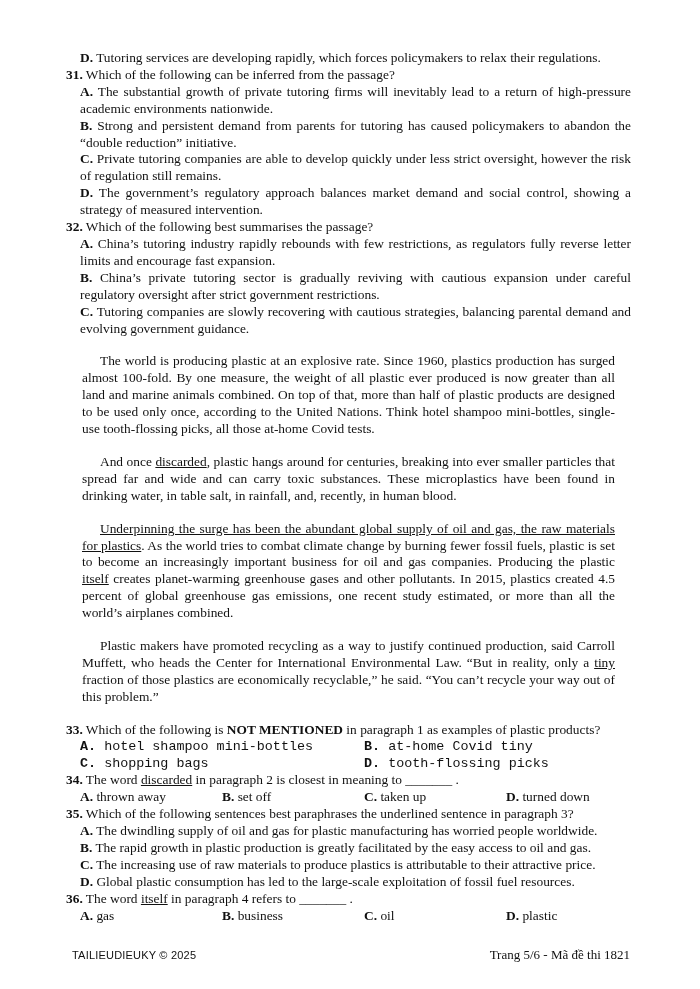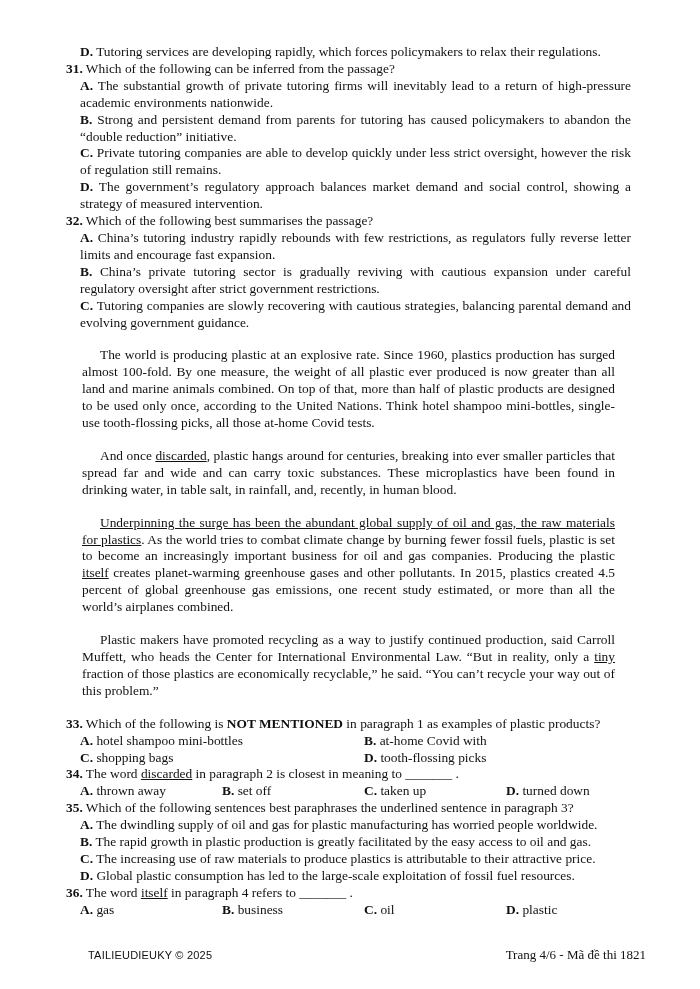--- a/index.html
+++ b/index.html
@@ -1,29 +1,29 @@
 <!DOCTYPE html>
 <html><head>
 <meta charset="utf-8">
 <style>
   html, body { margin: 0; padding: 0; background: #ffffff; }
   body { width: 700px; height: 989px; position: relative; overflow: hidden;
          font-family: "Liberation Serif", serif; color: #111; font-size: 13.4px; }
-  .page { position: absolute; left: 66px; top: 44px; width: 565px; }
+  .page { position: absolute; left: 66px; top: 50px; width: 565px; }
   .line { line-height: 16.9px; }
   .q { margin: 0; }
   .qnum { font-weight: bold; }
   .opt { padding-left: 14px; text-align: justify; text-align-last: left; }
   .opt b { font-weight: bold; }
   .instr { font-weight: bold; font-style: italic; text-align: justify; }
   .para { text-indent: 18px; text-align: justify; margin: 16px; }
   .ul { font-weight: normal; text-decoration: underline; }
-  .grid2 { display: grid; grid-template-columns: 284px 1fr; padding-left: 14px; }
+  .grid2 { display: grid; grid-template-columns: 284px 1fr; padding-left: 14px; font-family: Liberation Mono, monospace; }
   .grid4 { display: grid; grid-template-columns: 142px 142px 142px 1fr; padding-left: 14px; }
-  .footer { position: absolute; top: 947px; left: 88px; width: 558px; display: flex;
+  .footer { position: absolute; top: 947px; left: 72px; width: 558px; display: flex;
             justify-content: space-between; align-items: baseline; }
   .footer-left { font-family: "Liberation Sans", sans-serif; font-size: 11px; font-weight: normal; letter-spacing: 0.2px; }
   .footer-right { font-size: 13px; }
 </style>
 </head>
 <body>
 
 <div class="page line">
 
   <div class="opt">
@@ -51,21 +51,21 @@
     <p class="para">The world is producing plastic at an explosive rate. Since 1960, plastics production has surged almost 100-fold. By one measure, the weight of all plastic ever produced is now greater than all land and marine animals combined. On top of that, more than half of plastic products are designed to be used only once, according to the United Nations. Think hotel shampoo mini-bottles, single-use tooth-flossing picks, all those at-home Covid tests.</p>
     <p class="para"><span>And once </span><span class="ul">discarded</span><span>, plastic hangs around for centuries, breaking into ever smaller particles that spread far and wide and can carry toxic substances. These microplastics have been found in drinking water, in table salt, in rainfall, and, recently, in human blood.</span></p>
     <p class="para"><span class="ul">Underpinning the surge has been the abundant global supply of oil and gas, the raw materials for plastics</span><span>. As the world tries to combat climate change by burning fewer fossil fuels, plastic is set to become an increasingly important business for oil and gas companies. Producing the plastic </span><span class="ul">itself</span><span> creates planet-warming greenhouse gases and other pollutants. In 2015, plastics created 4.5 percent of global greenhouse gas emissions, one recent study estimated, or more than all the world’s airplanes combined.</span></p>
     <p class="para"><span>Plastic makers have promoted recycling as a way to justify continued production, said Carroll Muffett, who heads the Center for International Environmental Law. “But in reality, only a </span><span class="ul">tiny</span><span> fraction of those plastics are economically recyclable,” he said. “You can’t recycle your way out of this problem.”</span></p>
   </div>
 
   <div>
     <div class="q"><span class="qnum">33.</span> <span>Which of the following is </span><b>NOT MENTIONED</b><span> in paragraph 1 as examples of plastic products?</span></div>
     <div class="grid2">
       <div><b>A.</b> <span>hotel shampoo mini-bottles</span></div>
-      <div><b>B.</b> <span>at-home Covid with</span></div>
+      <div><b>B.</b> <span>at-home Covid tiny</span></div>
       <div><b>C.</b> <span>shopping bags</span></div>
       <div><b>D.</b> <span>tooth-flossing picks</span></div>
     </div>
   </div>
 
   <div>
     <div class="q"><span class="qnum">34.</span> <span>The word </span><span class="ul">discarded</span><span> in paragraph 2 is closest in meaning to _______ .</span></div>
     <div class="grid4">
       <div><b>A.</b> <span>thrown away</span></div>
       <div><b>B.</b> <span>set off</span></div>
@@ -89,14 +89,14 @@
       <div><b>B.</b> <span>business</span></div>
       <div><b>C.</b> <span>oil</span></div>
       <div><b>D.</b> <span>plastic</span></div>
     </div>
   </div>
 
 </div>
 
 <div class="footer">
   <span class="footer-left">TAILIEUDIEUKY © 2025</span>
-  <span class="footer-right">Trang 4/6 - Mã đề thi 1821</span>
+  <span class="footer-right">Trang 5/6 - Mã đề thi 1821</span>
 </div>
 
 </body></html>

